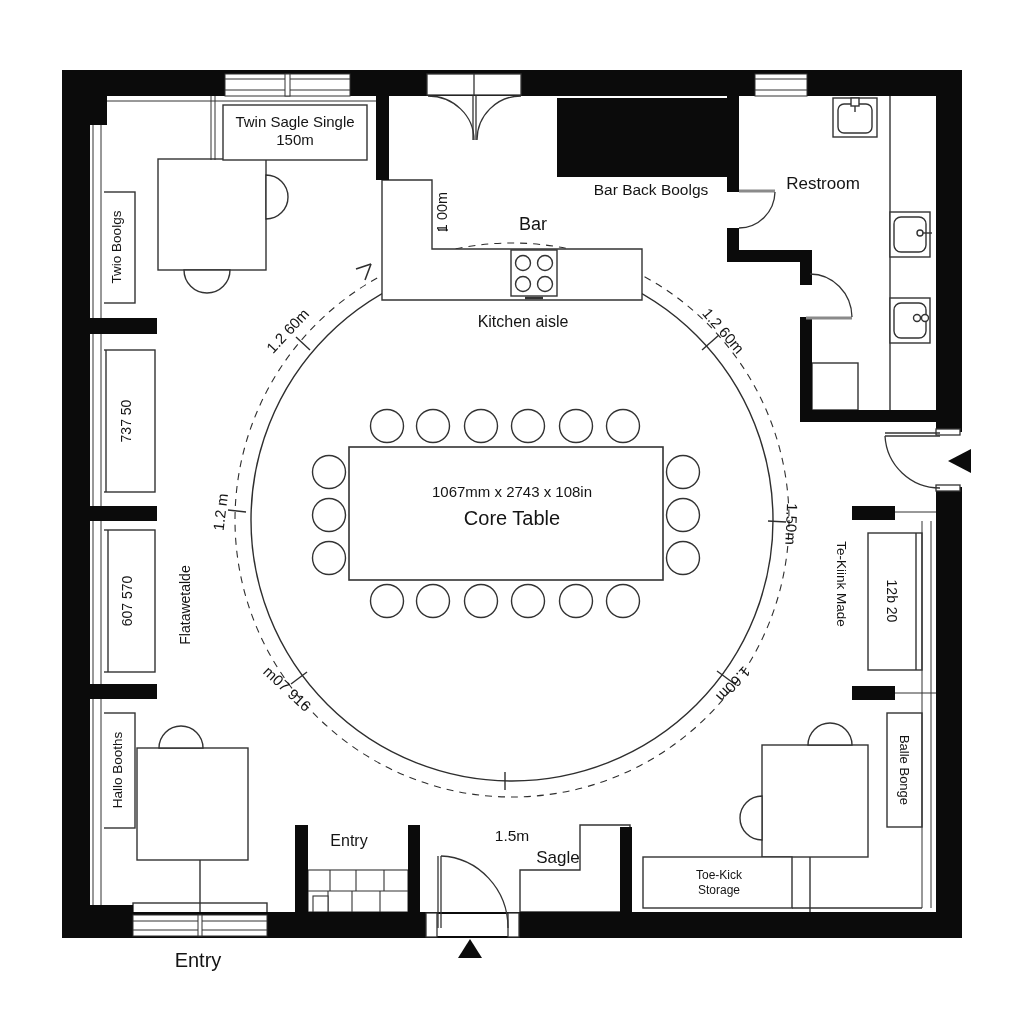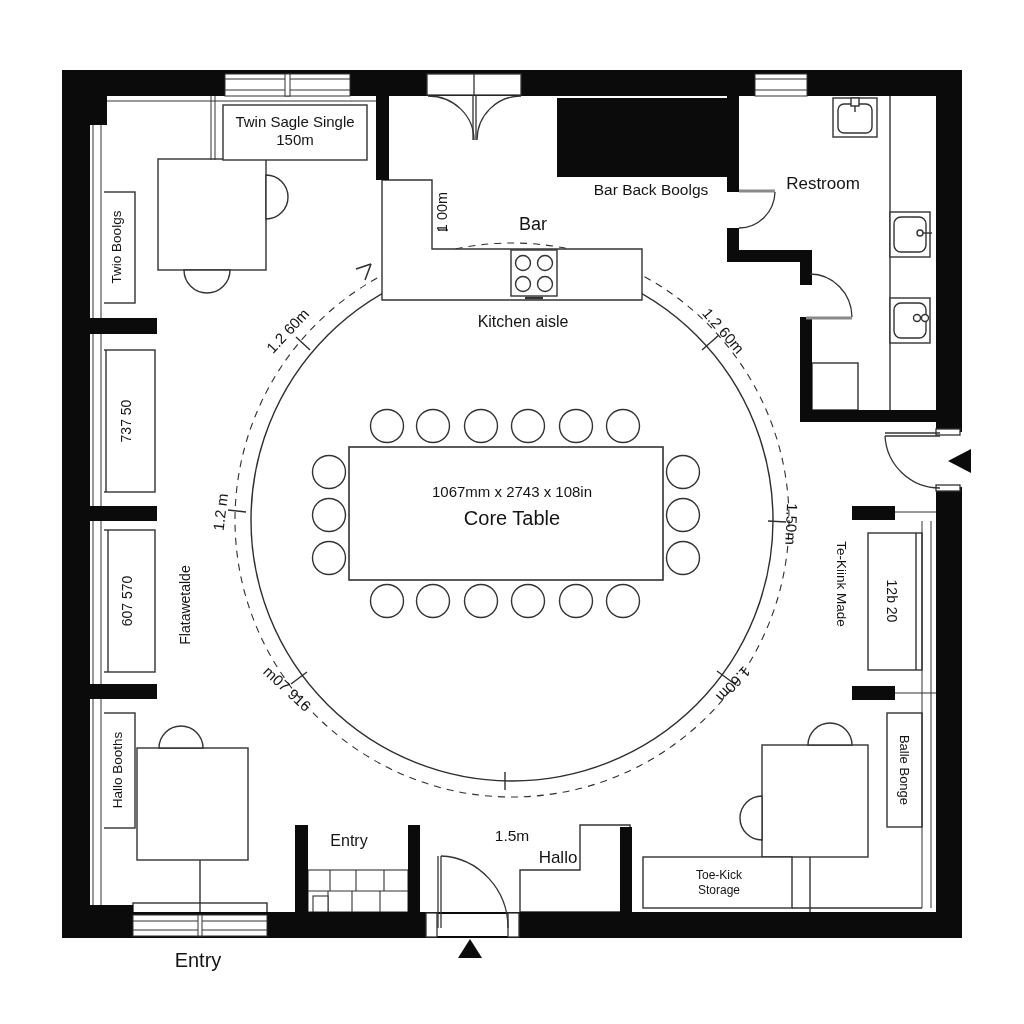--- a/index.html
+++ b/index.html
@@ -281,21 +281,21 @@
 <div class="lbl" style="left:514px;top:322px;font-size:16px;margin-left:9px;">Kitchen aisle</div>
 
 <div class="lbl" style="left:651px;top:190px;font-size:15.5px;">Bar Back Boolgs</div>
 
 <div class="lbl" style="left:823px;top:184px;font-size:17px;">Restroom</div>
 
 <div class="lbl" style="left:512px;top:518px;font-size:20px;">Core Table</div>
 
 <div class="lbl" style="left:512px;top:492px;font-size:15px;">1067mm x 2743 x 108in</div>
 
-<div class="lbl" style="left:558px;top:858px;font-size:17px;">Hallo</div>
+<div class="lbl" style="left:558px;top:858px;font-size:17px;">Sagle</div>
 
 <div class="lbl" style="left:719px;top:883px;font-size:12px;">
   <div>Toe-Kick</div>
   <div>Storage</div>
 </div>
 
 <div class="lbl v-cw" style="left:841px;top:584px;font-size:13.5px;">Te-Kiink Made</div>
 
 <div class="lbl v-cw" style="left:891px;top:601px;font-size:14px;">12b 20</div>
 

